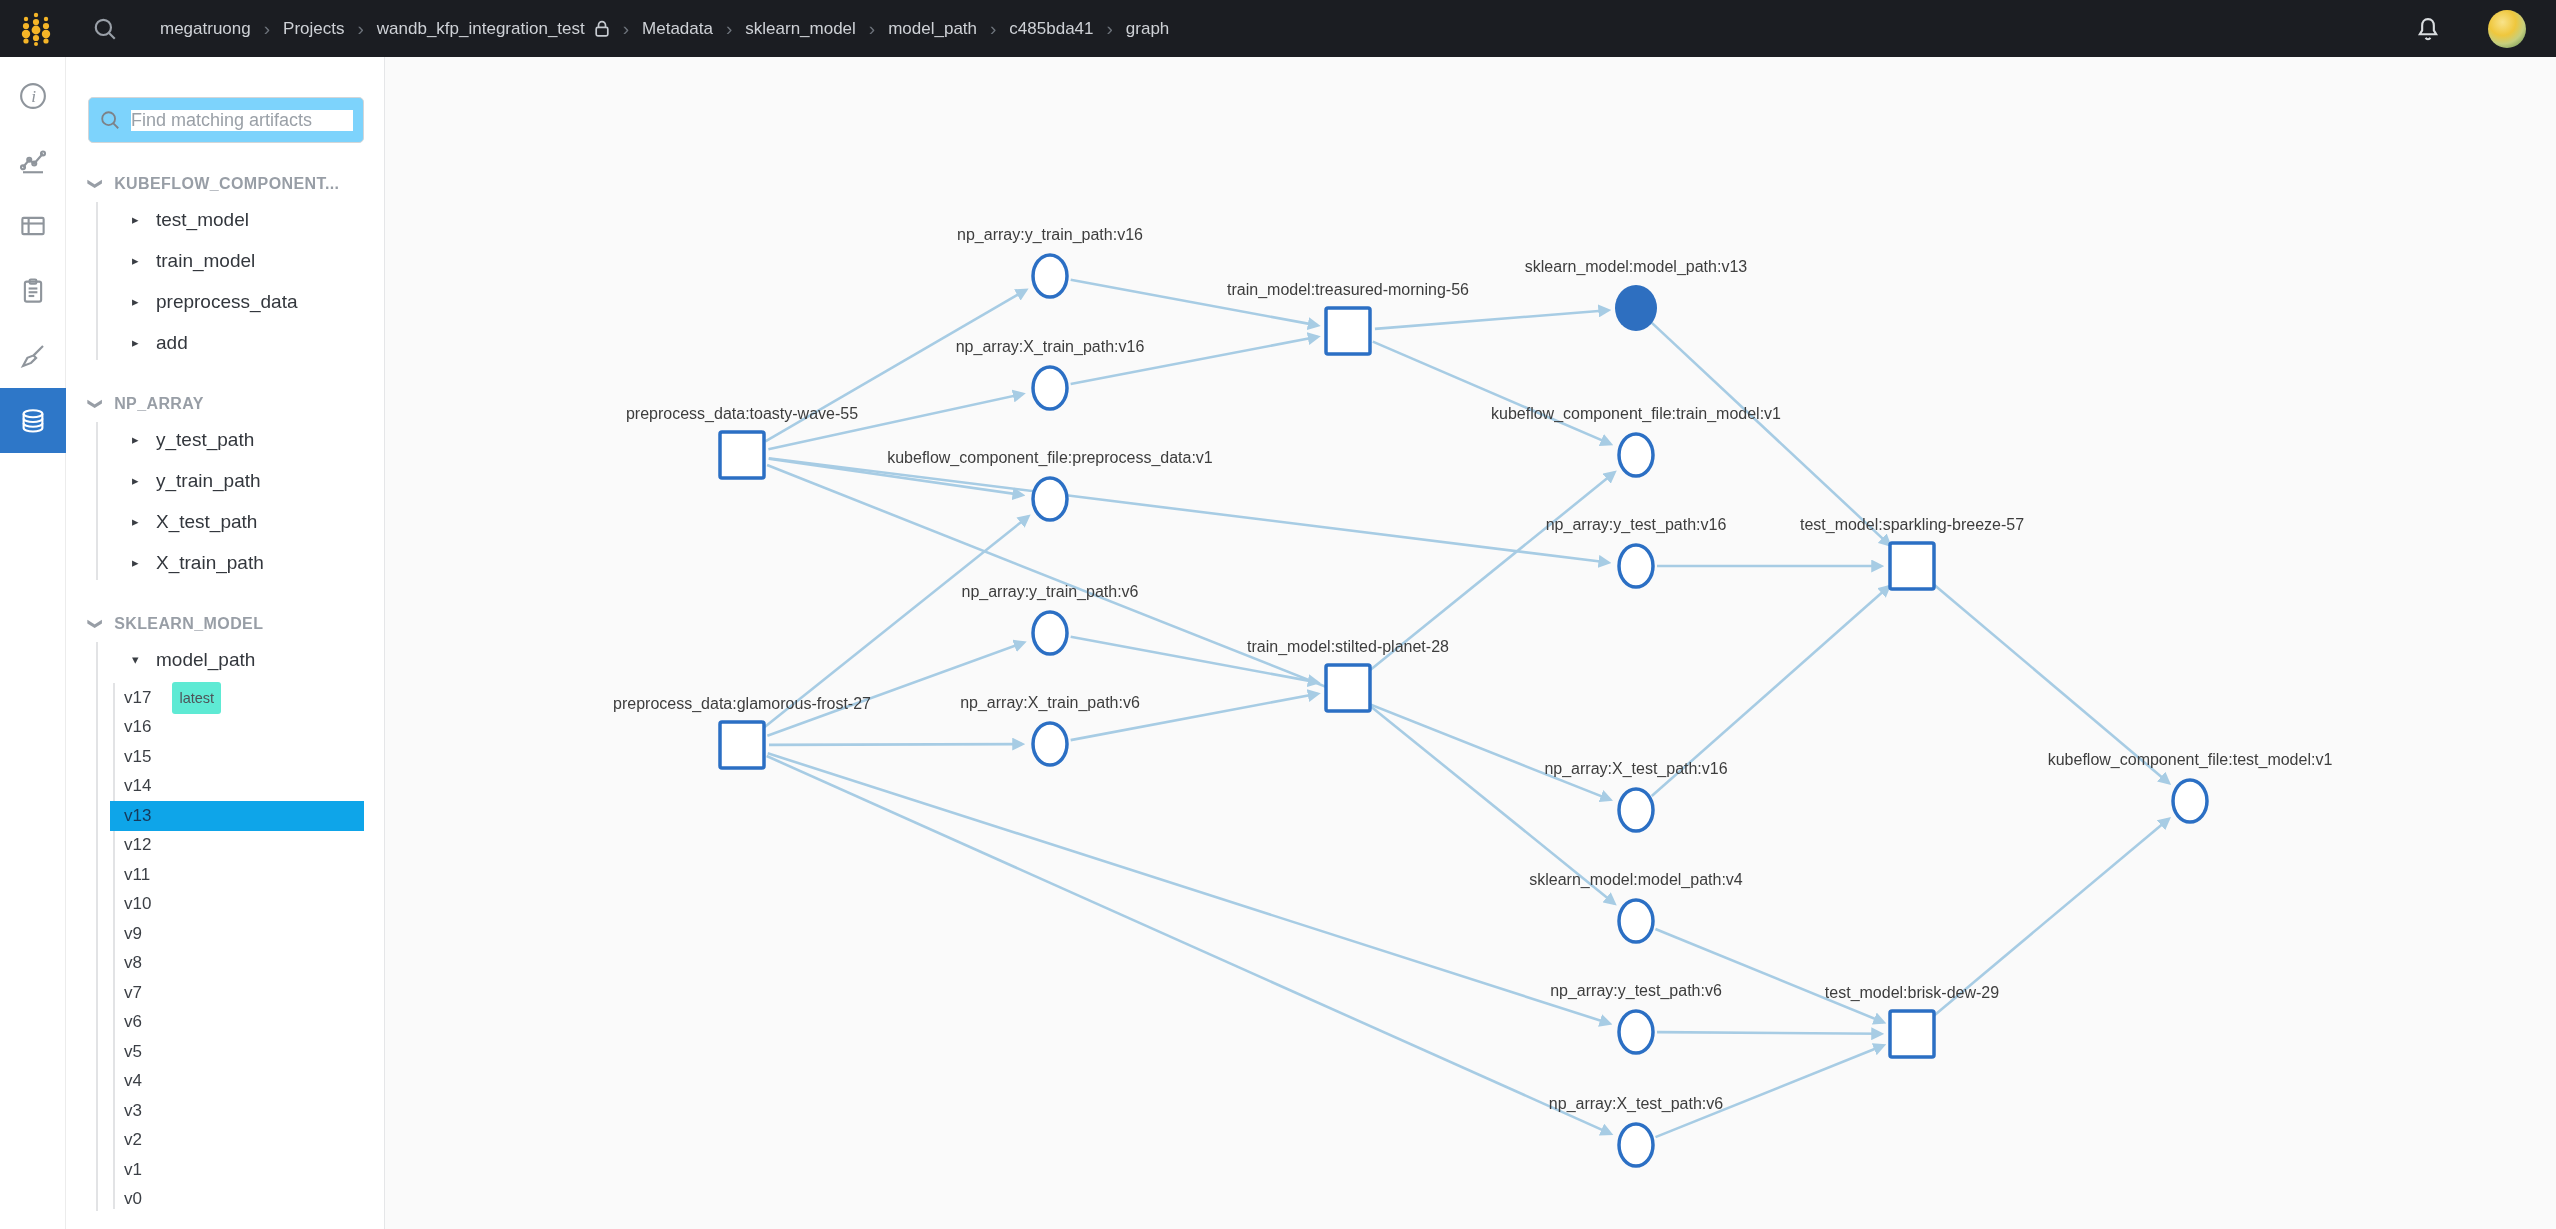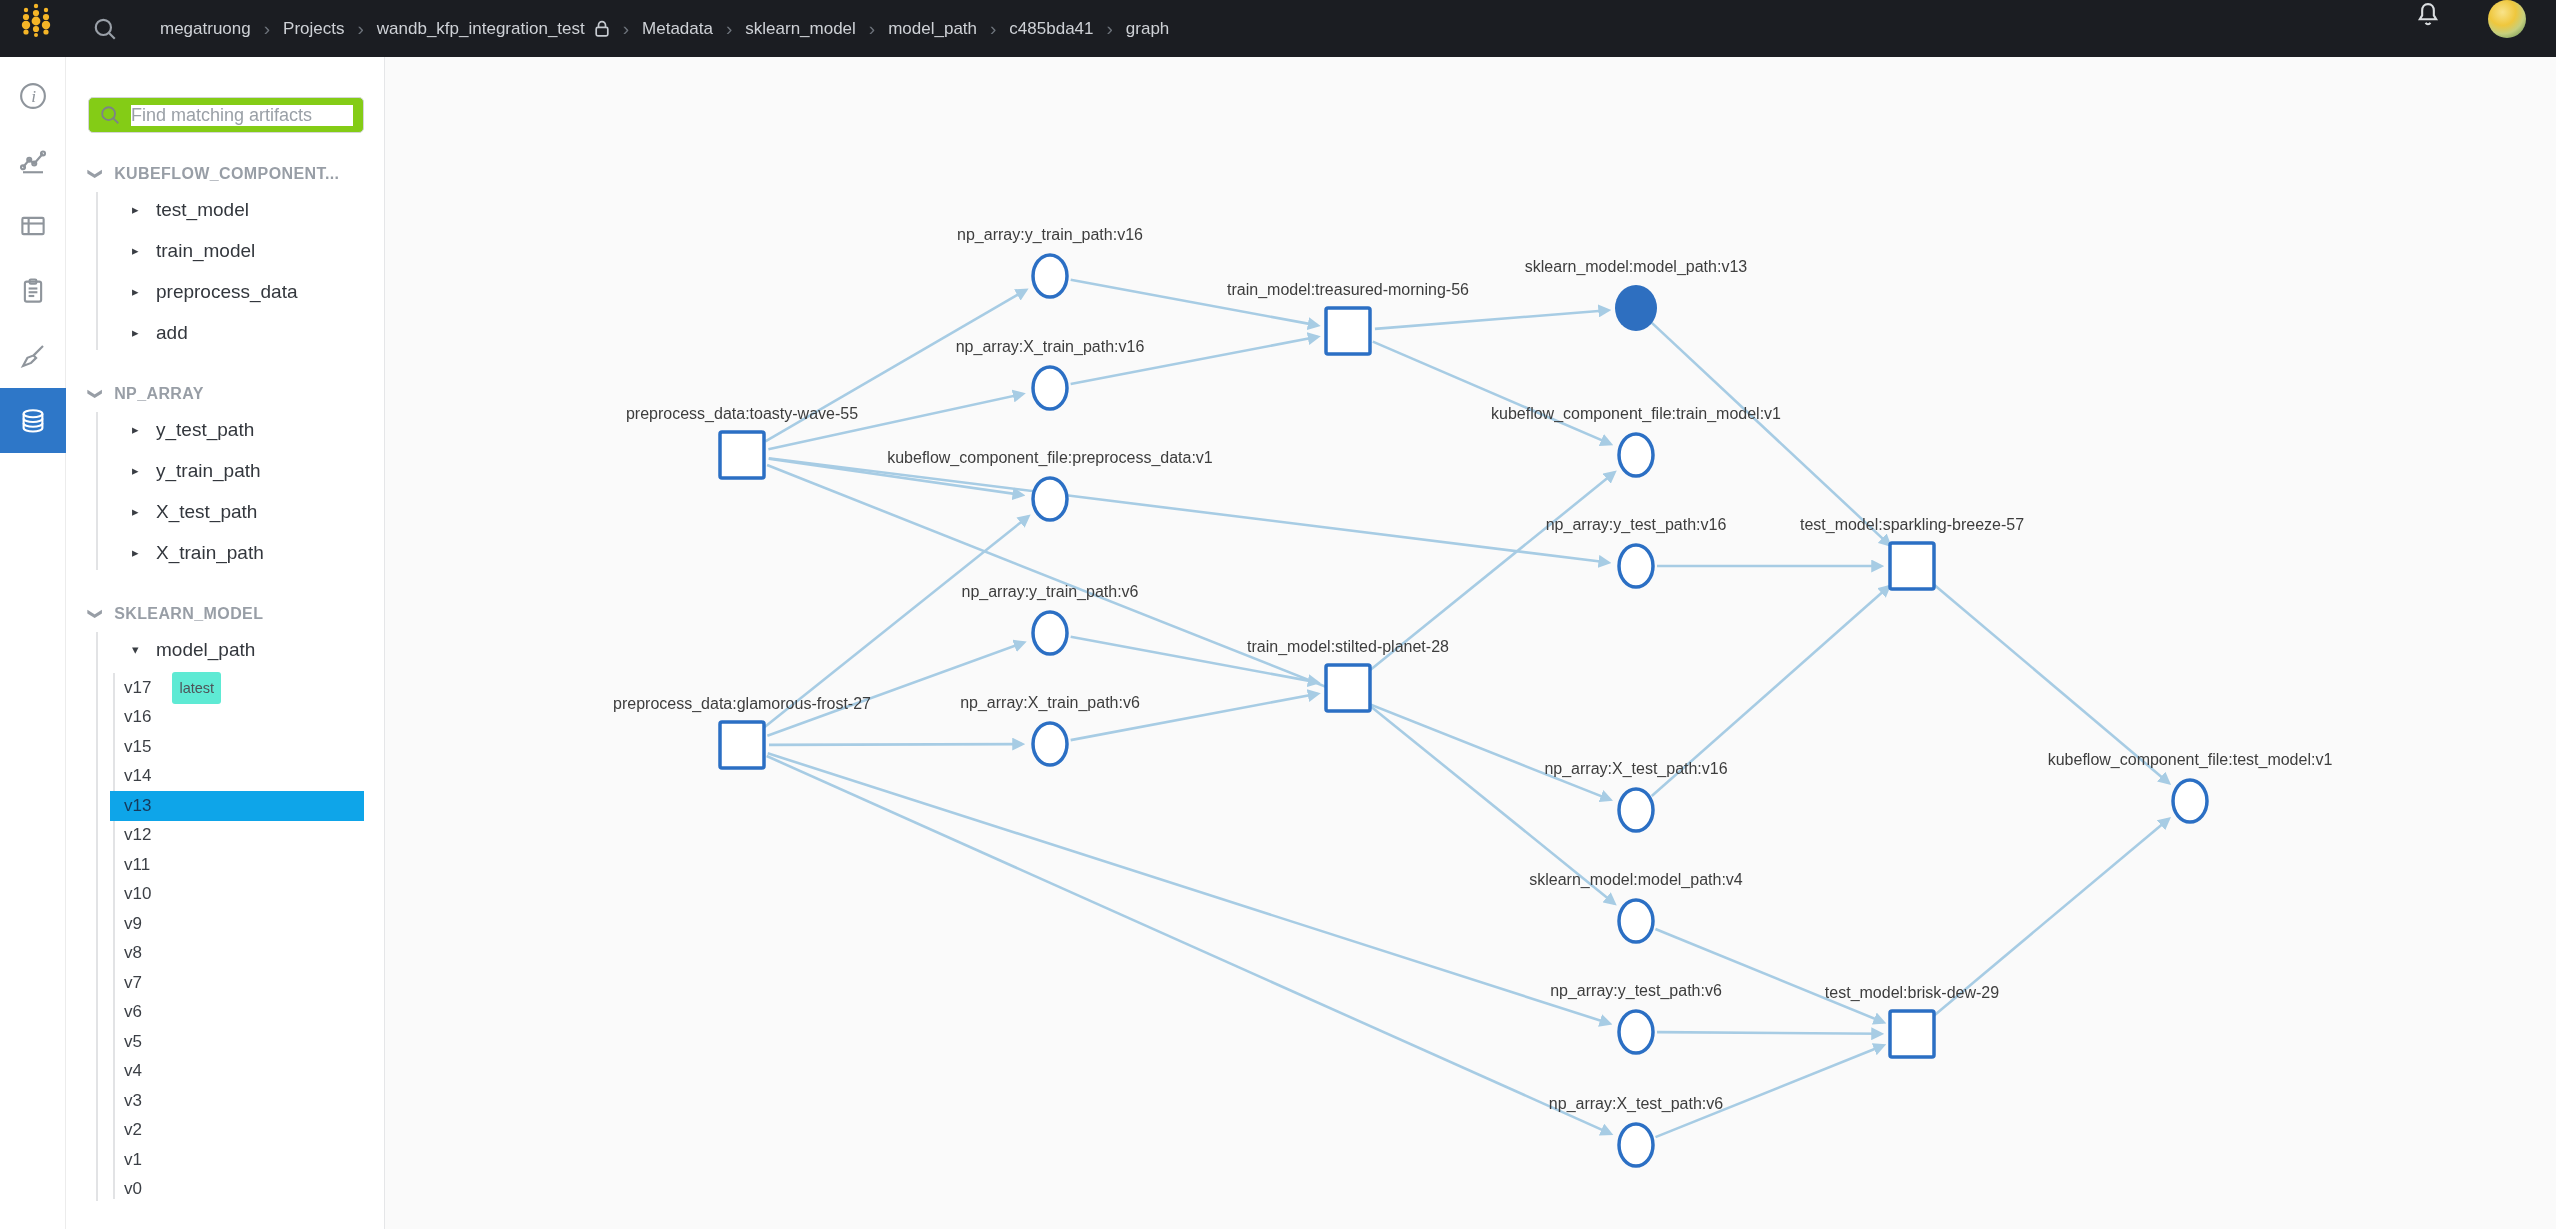--- a/index.html
+++ b/index.html
@@ -1,21 +1,21 @@
 <!DOCTYPE html>
 <html><head>
 <meta charset="utf-8">
 <style>
   * { margin:0; padding:0; box-sizing:border-box; }
   html,body { width:2556px; height:1229px; overflow:hidden; background:#fafafa;
     font-family:"Liberation Sans", sans-serif; }
 
   
   .topbar { position:absolute; left:0; top:0; width:2556px; height:57px; background:#1b1d22;
-    display:flex; padding:0 30px 0 16px; z-index:5;gap:20px; }
+    display:flex; align-items:center; padding:0 30px 0 16px; z-index:5;gap:20px; }
   .logo { width:40px; height:40px; display:flex; align-items:center; justify-content:center; cursor:pointer; }
   .tsearch { margin-left:16px; margin-right:22px; display:flex; align-items:center; cursor:pointer; }
   .breadcrumb { flex:1; display:flex; align-items:center; color:#ced1d6; font-size:17px; }
   .crumb { cursor:pointer; }
   .crumb-sep { color:#6d737b; margin:0 13px; font-size:19px; }
   .lockwrap { margin-left:9px; display:inline-flex; }
   .bell { margin-right:26px; cursor:pointer; display:flex; }
   .avatar { width:38px; height:38px; border-radius:50%; cursor:pointer;
     background:radial-gradient(circle at 38% 32%, #f8e38a 0%, #efc73d 38%, #c6cf7e 62%, #7fa05e 85%, #5d7a49 100%); }
 
@@ -25,22 +25,22 @@
   .rail-item { width:66px; height:65px; display:flex; align-items:center; justify-content:center; cursor:pointer; }
   .rail-item:first-child { margin-top:6px; }
   .rail-item svg { stroke:#8f959c; fill:none; stroke-width:1.7; }
   .rail-item.selected { background:#2e77c8; }
   .rail-item.selected svg { stroke:#fff; }
   .rail-item .ichar { fill:#8f959c; stroke:none; font-family:"Liberation Serif",serif; font-style:italic; font-size:14px; }
 
   
   .sidebar { position:absolute; left:66px; top:57px; bottom:0; width:319px; background:#fff;
     border-right:1.5px solid #e5e6e8; z-index:4; overflow:hidden; }
-  .search-box { margin:40px 20px 0 22px; height:36px; border:1.5px solid #d4d6d8; border-radius:5px;
-    display:flex; align-items:center; padding:12px 10px; background:#84cc16; }
+  .search-box { margin:40px 20px 0 22px; height:46px; border:1.5px solid #d4d6d8; border-radius:5px;
+    display:flex; align-items:center; padding:12px 10px; background:#7dd3fc; }
   .search-box svg { stroke:#7d8288; fill:none; stroke-width:2; margin-right:10px; flex:none; }
   .search-box input { border:none; outline:none; font-size:18px; color:#33373d; width:100%;
     font-family:"Liberation Sans",sans-serif; }
   .search-box input::placeholder { color:#9aa0a7; }
 
   .sec-header { display:flex; align-items:center; padding-left:24px; height:30px; margin-top:26px;
     color:#989ea6; font-size:16px; font-weight:bold; letter-spacing:.4px; cursor:pointer;
     white-space:nowrap; overflow:hidden; }
   .chev { display:inline-block; transform:rotate(90deg); font-size:14px; margin-right:12px; color:#989ea6; }
   .sec-items { position:relative; }

